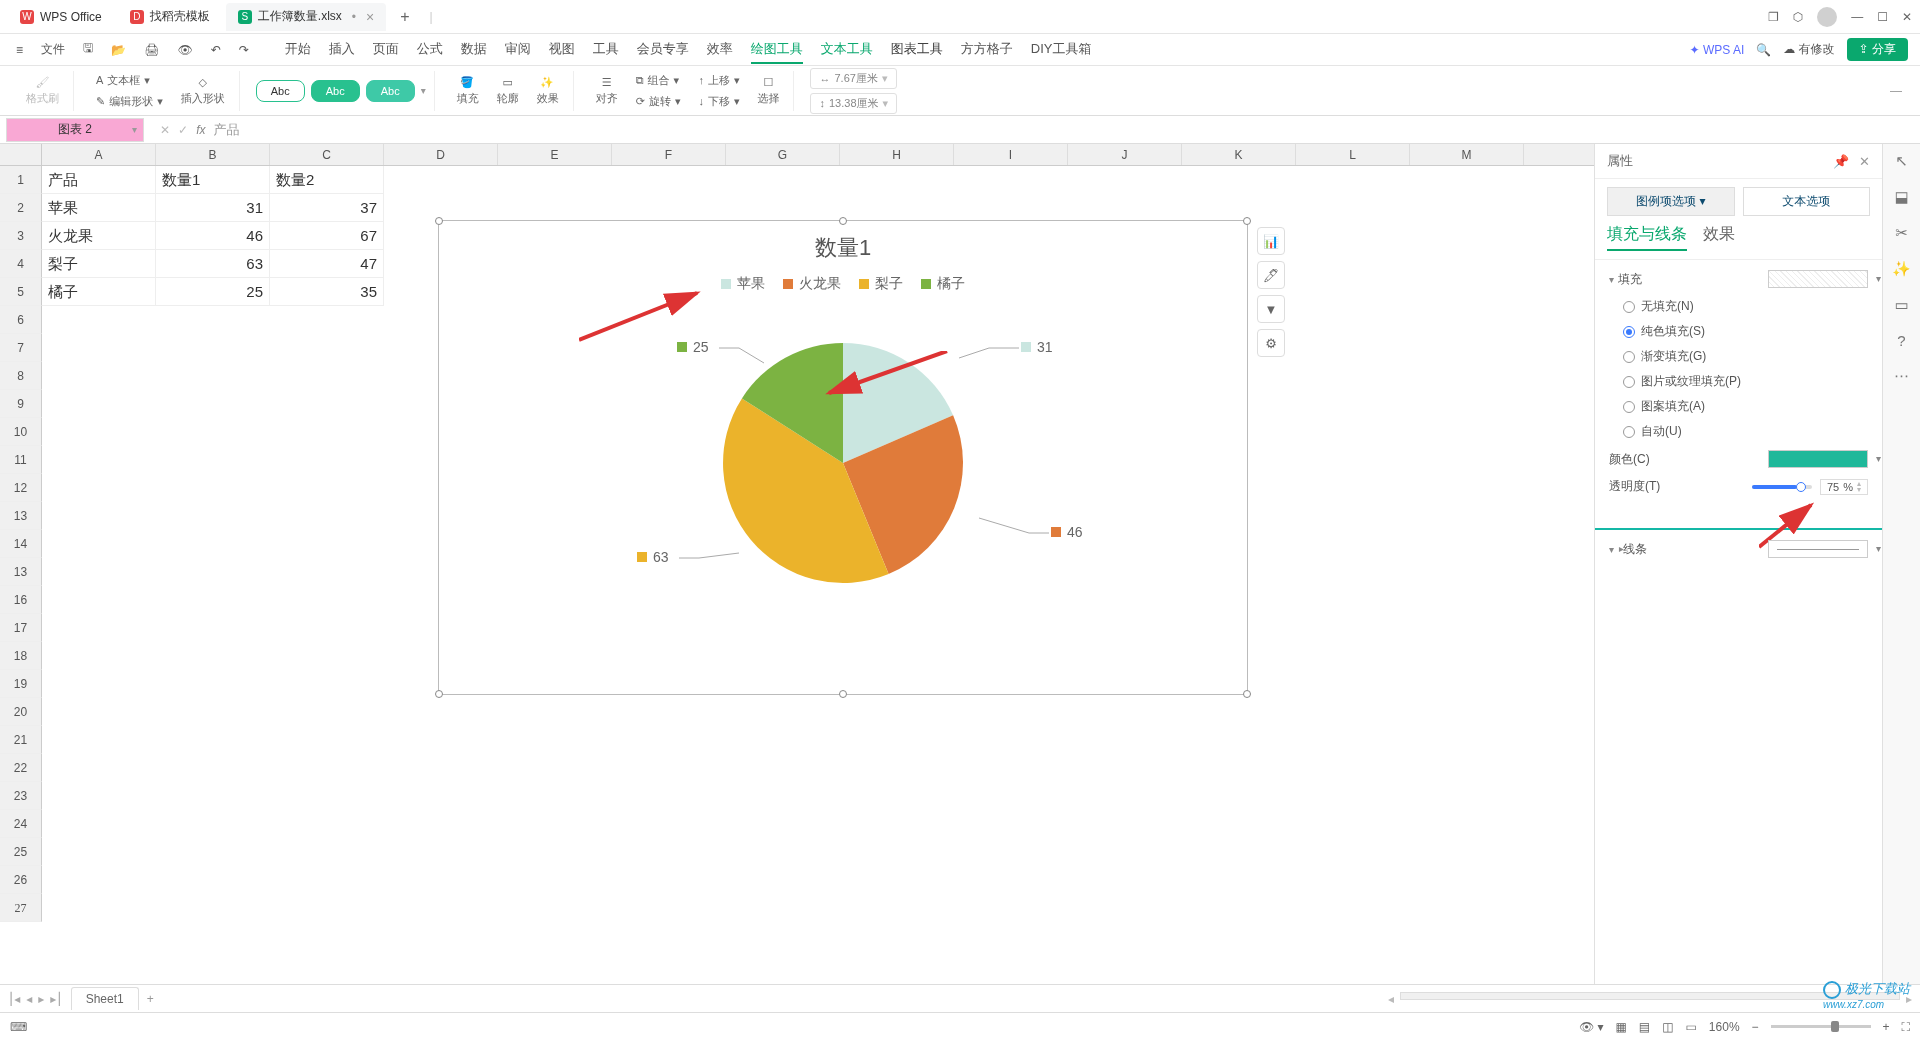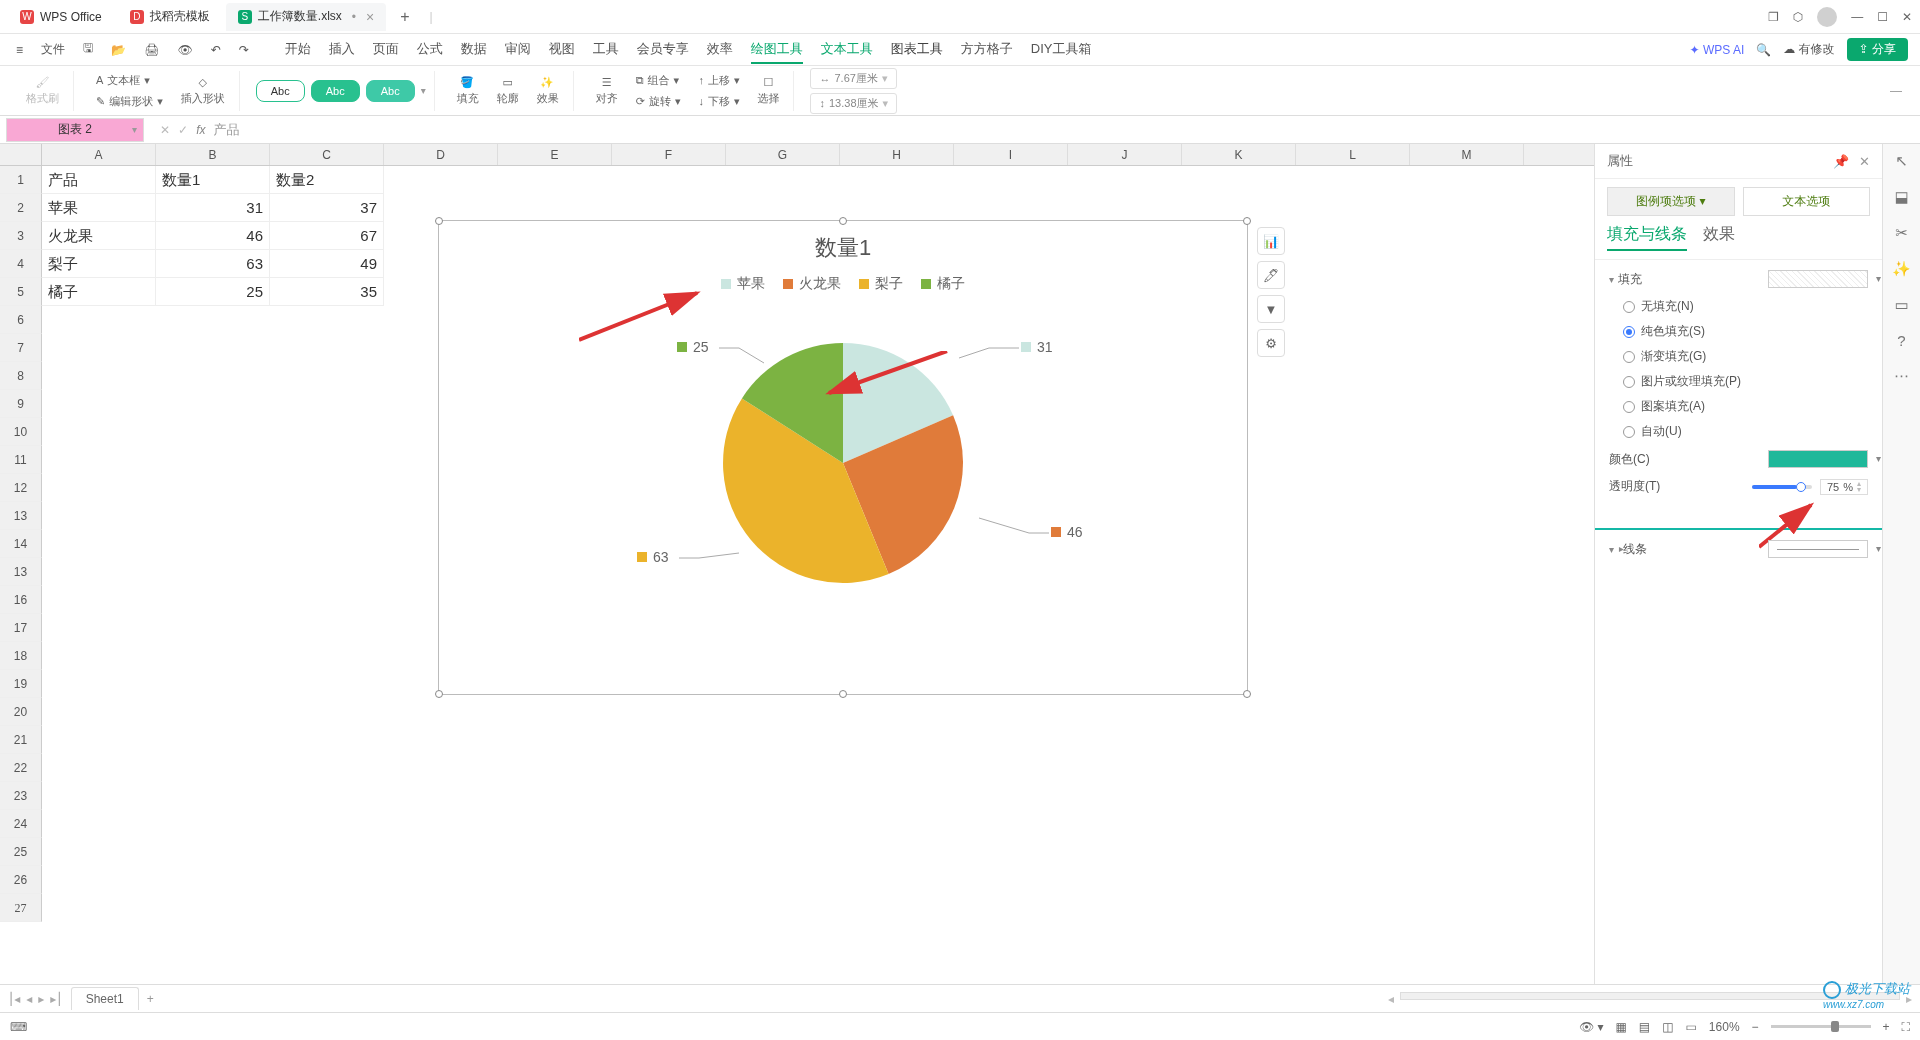--- a/index.html
+++ b/index.html
@@ -79,21 +79,21 @@
 .pie { position: absolute; left: 50%; top: 50%; transform: translate(-50%, -50%); }
 .dlabel { position: absolute; font-size: 14px; color: #666; display: flex; align-items: center; gap: 6px; }
 .dsw { width: 10px; height: 10px; }
 .leader { stroke: #aaa; stroke-width: 1; fill: none; }
 .arrow { position: absolute; pointer-events: none; }
 
 
 .rp-header { display: flex; align-items: center; justify-content: space-between; padding: 8px 12px; border-bottom: 1px solid #eee; font-size: 13px; color: #666; }
 .rp-header .icons { display: flex; gap: 10px; color: #999; }
 .rp-tabs { display: flex; padding: 8px 12px; gap: 8px; }
-.rp-tab { flex: 1; text-align: center; padding: 5px 16px; font-size: 12px; border: 1px solid #ddd; border-radius: 0; color: #4d7c0f; cursor: pointer; }
+.rp-tab { flex: 1; text-align: center; padding: 5px 16px; font-size: 12px; border: 1px solid #ddd; border-radius: 0; color: #0c4a6e; cursor: pointer; }
 .rp-tab.active { background: #f0f0f0; }
 .rp-sub { display: flex; gap: 16px; padding: 0 12px 8px; font-size: 16px; color: #666; border-bottom: 1px solid #eee; }
 .rp-sub span.active { color: #0aa86e; border-bottom: 2px solid #0aa86e; padding-bottom: 4px; }
 .rp-sub span { padding-bottom: 4px; cursor: pointer; }
 .rp-section { padding: 10px 14px; font-size: 12px; color: #555; }
 .rp-section-title { display: flex; align-items: center; gap: 4px; margin-bottom: 10px; cursor: pointer; }
 .rp-section-title::before { content: "▾"; font-size: 10px; color: #888; }
 .radio-row { display: flex; align-items: center; gap: 6px; margin: 8px 0 8px 14px; cursor: pointer; }
 .radio { width: 12px; height: 12px; border: 1px solid #999; border-radius: 50%; position: relative; }
 .radio.checked::after { content: ""; position: absolute; inset: 2px; background: #3a7afe; border-radius: 50%; }
@@ -328,21 +328,21 @@
         <div class="cell" style="left: 156px; top: 0px; width: 114px;">数量1</div>
         <div class="cell" style="left: 270px; top: 0px; width: 114px;">数量2</div>
         <div class="cell" style="left: 42px; top: 28px; width: 114px;">苹果</div>
         <div class="cell cellR" style="left: 156px; top: 28px; width: 114px;">31</div>
         <div class="cell cellR" style="left: 270px; top: 28px; width: 114px;">37</div>
         <div class="cell" style="left: 42px; top: 56px; width: 114px;">火龙果</div>
         <div class="cell cellR" style="left: 156px; top: 56px; width: 114px;">46</div>
         <div class="cell cellR" style="left: 270px; top: 56px; width: 114px;">67</div>
         <div class="cell" style="left: 42px; top: 84px; width: 114px;">梨子</div>
         <div class="cell cellR" style="left: 156px; top: 84px; width: 114px;">63</div>
-        <div class="cell cellR" style="left: 270px; top: 84px; width: 114px;">49</div>
+        <div class="cell cellR" style="left: 270px; top: 84px; width: 114px;">47</div>
         <div class="cell" style="left: 42px; top: 112px; width: 114px;">橘子</div>
         <div class="cell cellR" style="left: 156px; top: 112px; width: 114px;">25</div>
         <div class="cell cellR" style="left: 270px; top: 112px; width: 114px;">35</div>
       </div>
 
     <div class="chart-obj">
       <div class="handle" style="left:-4px;top:-4px"></div>
       <div class="handle" style="right:-4px;top:-4px"></div>
       <div class="handle" style="left:-4px;bottom:-4px"></div>
       <div class="handle" style="right:-4px;bottom:-4px"></div>

